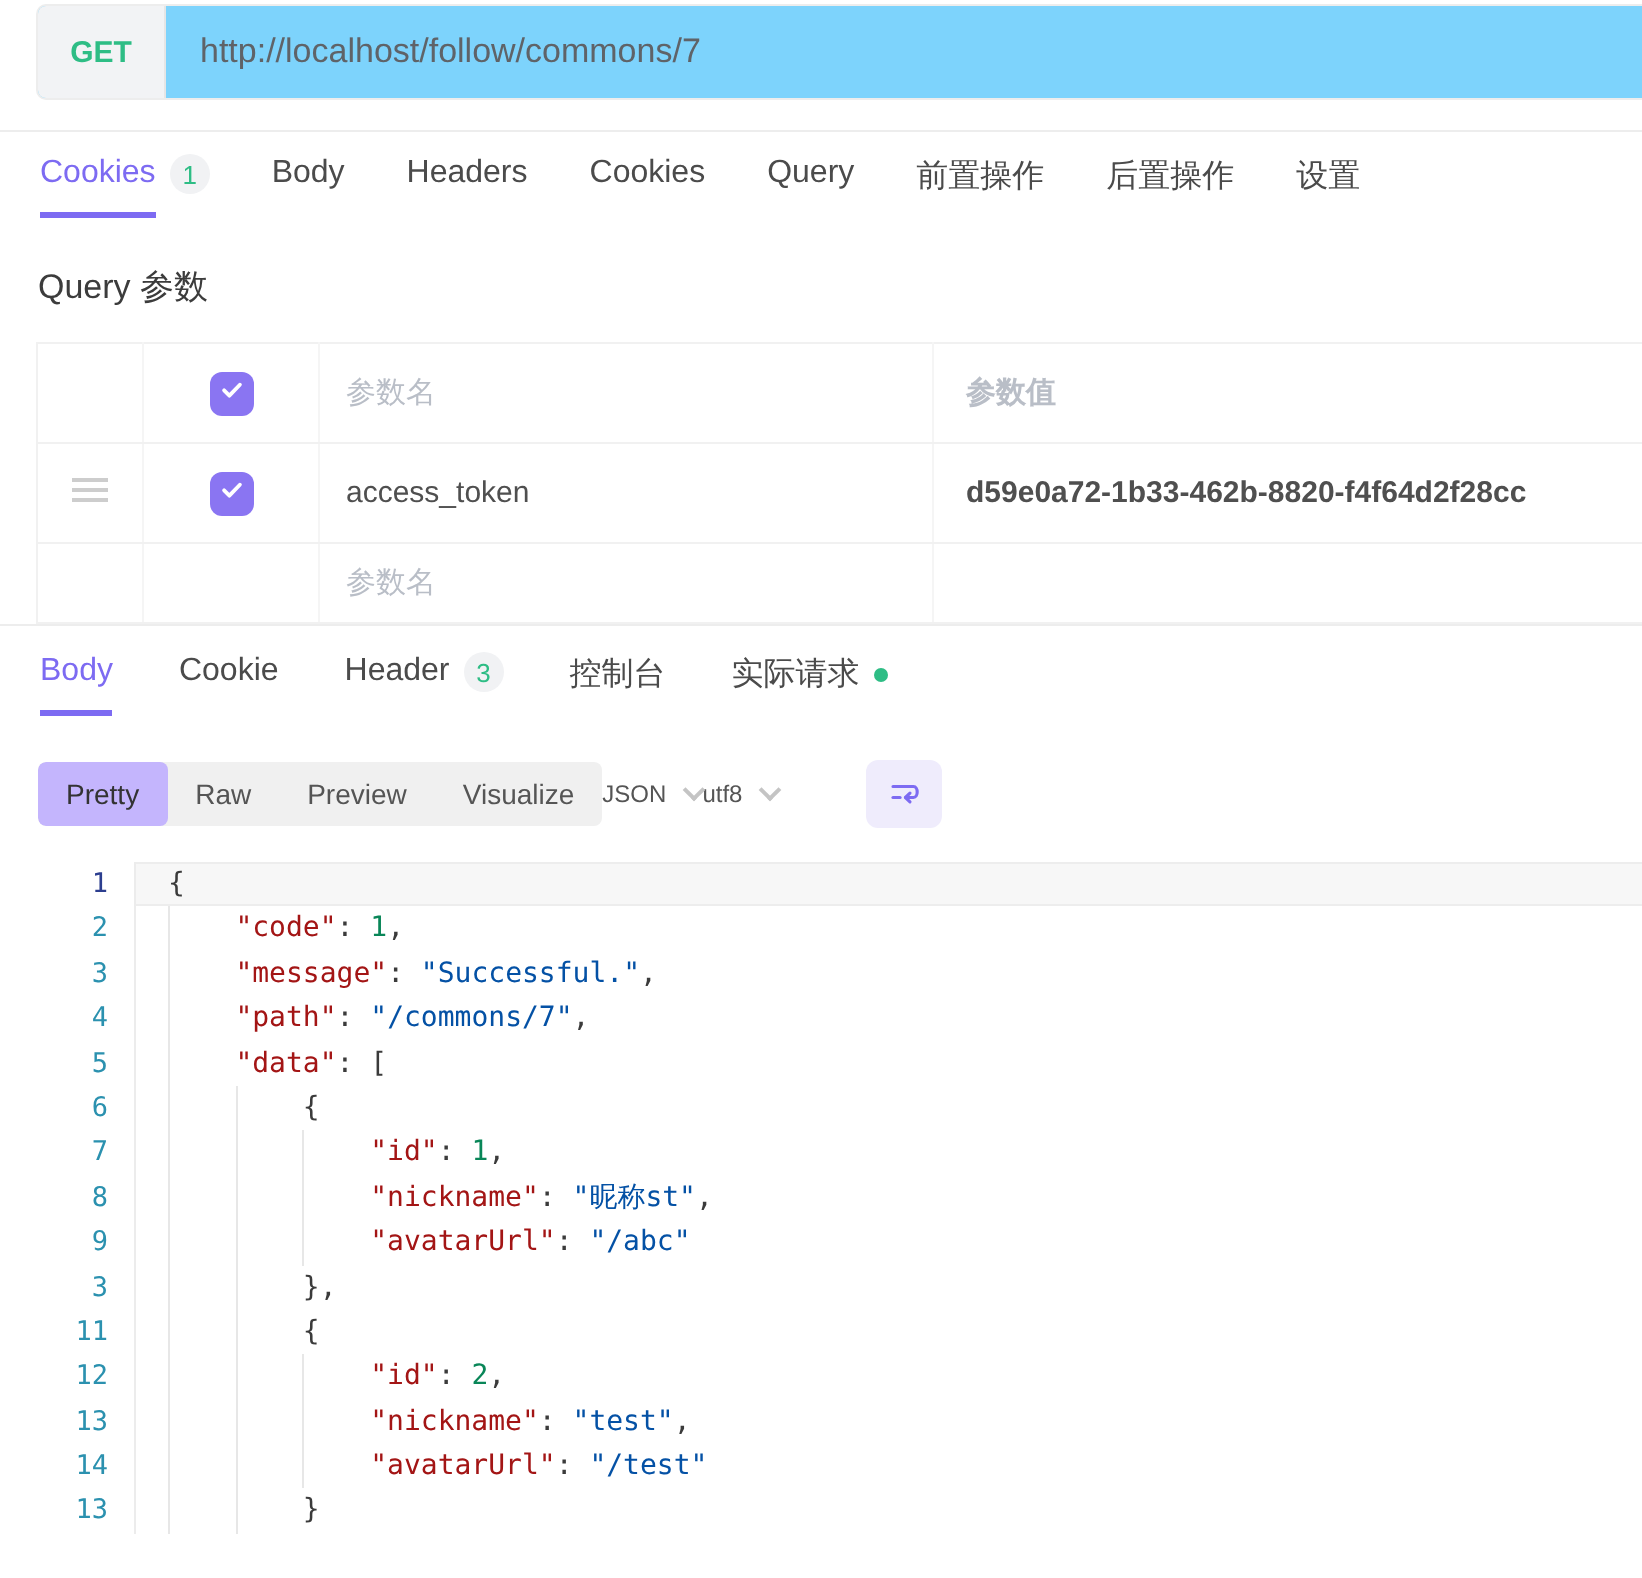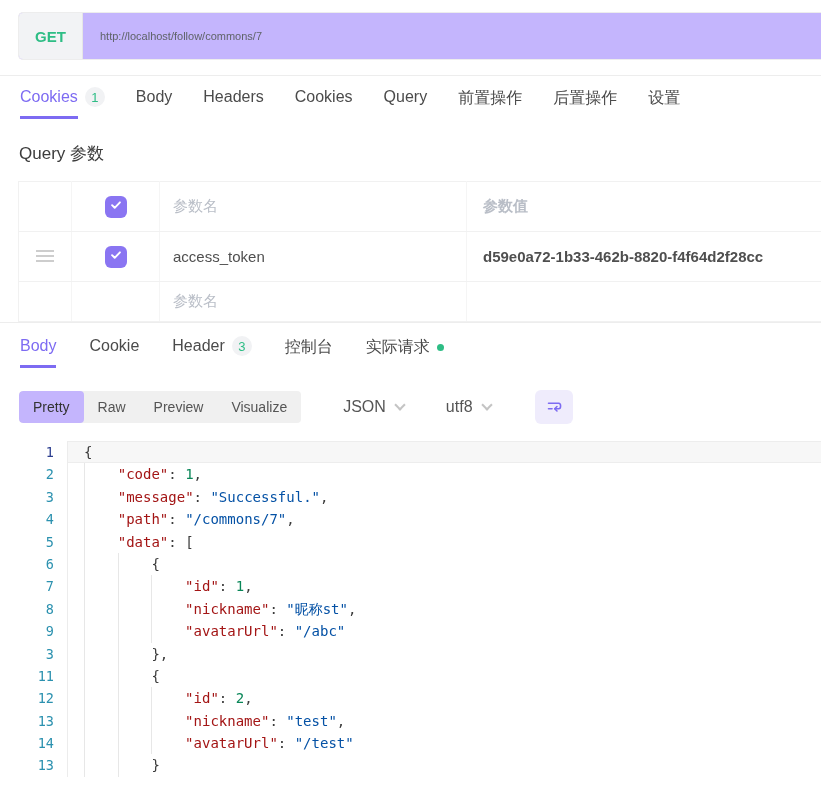--- a/index.html
+++ b/index.html
@@ -1,25 +1,25 @@
 <!DOCTYPE html>
 <html><head>
 <meta charset="utf-8">
 <style>
   * { margin:0; padding:0; box-sizing:border-box; }
   html,body { width:821px; height:789px; overflow:hidden; background:#fff;
     font-family:"Liberation Sans","DejaVu Sans",sans-serif; color:#4b4b4b; }
 
   
-  .req-bar { margin:12px 0 0 18px; height:48px; display:flex; align-items:stretch;
+  .req-bar { margin:2px 0 0 18px; height:48px; display:flex; align-items:stretch;
     border:1px solid #ededed; border-right:none; border-radius:5px 0 0 5px;
-    background:#c4b5fd; overflow:hidden; }
+    background:#7dd3fc; overflow:hidden; }
   .method { width:64px; background:#f2f3f5; display:flex; align-items:center; justify-content:center;
     font-weight:bold; font-size:15px; color:#2ebd85; border-right:1px solid #e6e6e6; cursor:pointer; }
-  .url { flex:1; display:flex; align-items:center; padding-left:17px; font-size:11px; color:#5f6368; }
+  .url { flex:1; display:flex; align-items:center; padding-left:17px; font-size:17px; color:#5f6368; }
 
   .divider { height:1px; background:#ededed; margin-top:15px; }
 
   
   .tabs { display:flex; align-items:flex-start; padding:12px 20px 0 20px; gap:31px; }
   .tab { display:flex; align-items:flex-start; gap:7px; font-size:16px; color:#4b4b4b; cursor:pointer; }
   .tab .tab-label { padding-bottom:13px; }
   .tab.active .tab-label { color:#7d6bf2; border-bottom:3px solid #7d6bf2; padding-bottom:10px; }
   .badge { width:20px; height:20px; border-radius:50%; background:#f1f2f4; color:#2ebd85;
     font-size:13px; display:flex; align-items:center; justify-content:center; margin-top:-1px; }
@@ -47,21 +47,21 @@
   .resp-divider { height:1px; background:#ededed; margin-top:0; }
   .resp-tabs { display:flex; align-items:flex-start; padding:14px 20px 0 20px; gap:33px; }
   .resp-tabs .tab { font-size:16px; }
   .dot { width:7px; height:7px; border-radius:50%; background:#2ebd85; margin-top:7px; }
 
   
   .format-bar { display:flex; align-items:center; margin:19px 0 0 19px; }
   .seg { display:flex; background:#f0f0f0; border-radius:4px; overflow:hidden; }
   .seg-btn { padding:8px 14px; font-size:14px; color:#555; cursor:pointer; border-radius:4px; }
   .seg-btn.active { background:#c4b5fd; color:#333; }
-  .dd { display:flex; align-items:center; margin-left:42px; font-size:16px; color:#555; cursor:pointer; }
+  .dd { display:flex; align-items:center; font-size:12px; color:#555; cursor:pointer; }
   .chev { width:8px; height:8px; border-right:2px solid #c4c4c4; border-bottom:2px solid #c4c4c4;
     transform:rotate(45deg); margin:-4px 0 0 10px; }
   .wrap-btn { width:38px; height:34px; margin-left:44px; background:#efecfc; border-radius:6px;
     display:flex; align-items:center; justify-content:center; cursor:pointer; border:none; }
 
   
   .code-area { margin-top:17px; font-family:"DejaVu Sans Mono","Liberation Mono",monospace;
     font-size:14px; }
   .code-line { display:flex; height:22.4px; line-height:22.4px; }
   .gutter { width:68px; flex:none; text-align:right; padding-right:13px; color:#2b91af;

